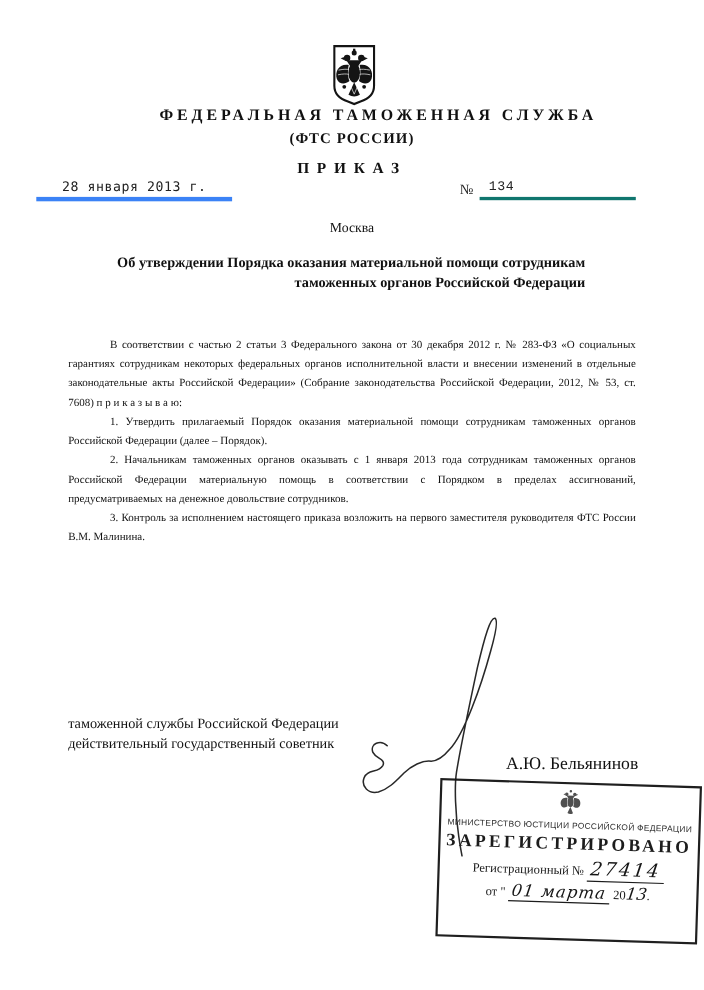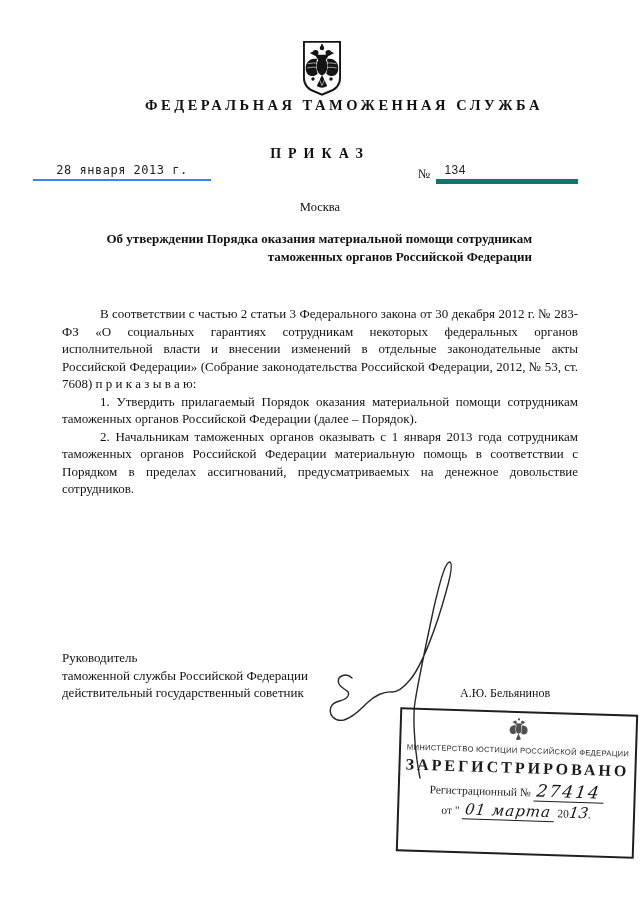--- a/index.html
+++ b/index.html
@@ -29,64 +29,64 @@
   .org-short{
     position:absolute;left:0;top:118px;width:640px;
     text-align:center;font-weight:bold;font-size:13.5px;letter-spacing:1px;
   }
   .doc-type{
     position:absolute;left:0;top:146px;width:640px;
     text-align:center;font-weight:bold;font-size:14px;letter-spacing:7px;
   }
   .date-field{
     position:absolute;left:33px;top:163px;width:178px;
-    border-bottom:2px solid #3b82f6;
+    border-bottom:4px solid #3b82f6;
     text-align:center;
     font-family:"DejaVu Sans Mono", monospace;
     font-size:12px;letter-spacing:.5px;color:#222;
     padding-bottom:2px;
   }
   .number-field{
     position:absolute;left:418px;top:163px;width:160px;
     font-size:13px;color:#222;
     display:flex;align-items:flex-end;
   }
   .number-sign{font-size:13px;padding-bottom:2px;}
   .number-line{
-    flex:1;border-bottom:5px solid #0f766e;margin-left:6px;
+    flex:1;border-bottom:3px solid #0f766e;margin-left:6px;
     text-align:left;padding-left:8px;padding-bottom:2px;
-    font-family:Liberation Sans, sans-serif;font-size:12px;letter-spacing:.5px;
+    font-family:Liberation Mono, monospace;font-size:12px;letter-spacing:.5px;
   }
   .city{
     position:absolute;left:0;top:200px;width:640px;
     text-align:center;font-size:12.5px;
   }
   
   .doc-title{
     position:absolute;left:92px;top:230px;width:440px;
     text-align:right;font-weight:bold;font-size:13px;line-height:17.5px;
   }
   
   .body-text{
     position:absolute;left:62px;top:305px;width:516px;
-    font-size:13px;line-height:17.5px;
+    font-size:10px;line-height:17.5px;
     text-align:justify;
   }
   .body-text p{
     margin:0;text-indent:38px;
   }
   .body-text p.gap{margin-top:14px;}
   
   .sig-block{
     position:absolute;left:62px;top:649px;
     font-size:13px;line-height:17.6px;
   }
   .sig-name{
     position:absolute;left:460px;top:686px;
-    font-size:12px;white-space:nowrap;
+    font-size:16px;white-space:nowrap;
   }
   .sig-stroke{
     position:absolute;left:320px;top:550px;width:150px;height:240px;
     z-index:5;pointer-events:none;
   }
   
   .stamp{
     position:absolute;left:398px;top:711px;width:238px;height:144px;
     border:2px solid #1f1f1f;
     transform:rotate(1.8deg);
@@ -148,39 +148,40 @@
     <g stroke="#ffffff" stroke-width="0.7" fill="none" opacity="0.9">
       <path d="M7,25 C12,24 15,24 17,24.5"></path>
       <path d="M6.5,29.5 C11,28.5 14.5,28.5 16.8,29"></path>
       <path d="M37,25 C32,24 29,24 27,24.5"></path>
       <path d="M37.5,29.5 C33,28.5 29.5,28.5 27.2,29"></path>
       <path d="M19,41 L22,48 L25,41"></path>
     </g>
   </svg>
 
   <div class="org-name">ФЕДЕРАЛЬНАЯ ТАМОЖЕННАЯ СЛУЖБА</div>
+  <div class="org-short">(ФТС РОССИИ)</div>
   <div class="doc-type">ПРИКАЗ</div>
 
   <div class="date-field">28 января 2013 г.</div>
   <div class="number-field">
     <span class="number-sign">№</span>
     <span class="number-line">134</span>
   </div>
   <div class="city">Москва</div>
 
   <div class="doc-title">Об утверждении Порядка оказания материальной помощи сотрудникам таможенных органов Российской Федерации</div>
 
   <div class="body-text">
     <p>В соответствии с частью 2 статьи 3 Федерального закона от 30 декабря 2012 г. № 283-ФЗ «О социальных гарантиях сотрудникам некоторых федеральных органов исполнительной власти и внесении изменений в отдельные законодательные акты Российской Федерации» (Собрание законодательства Российской Федерации, 2012, № 53, ст. 7608) п р и к а з ы в а ю:</p>
     <p>1. Утвердить прилагаемый Порядок оказания материальной помощи сотрудникам таможенных органов Российской Федерации (далее – Порядок).</p>
     <p>2. Начальникам таможенных органов оказывать с 1 января 2013 года сотрудникам таможенных органов Российской Федерации материальную помощь в соответствии с Порядком в пределах ассигнований, предусматриваемых на денежное довольствие сотрудников.</p>
+    <p>3. Контроль за исполнением настоящего приказа возложить на первого заместителя руководителя ФТС России В.М. Малинина.</p>
   </div>
 
   <div class="sig-block">
-    <div>Руководитель</div>
     <div>таможенной службы Российской Федерации</div>
     <div>действительный государственный советник</div>
   </div>
   <div class="sig-name">А.Ю. Бельянинов</div>
 
   <svg class="sig-stroke" viewBox="0 0 150 240">
     <path d="M32,128
              C26,122 16,126 19,134
              C22,140 31,140 28,146
              C24,153 14,149 11,157

